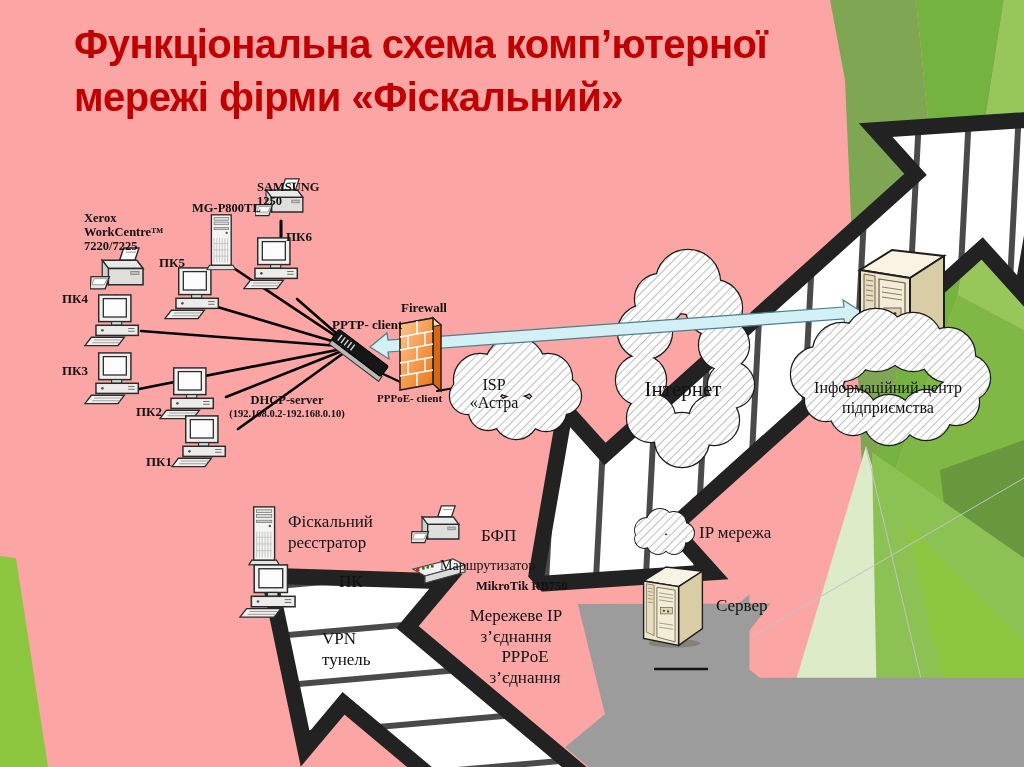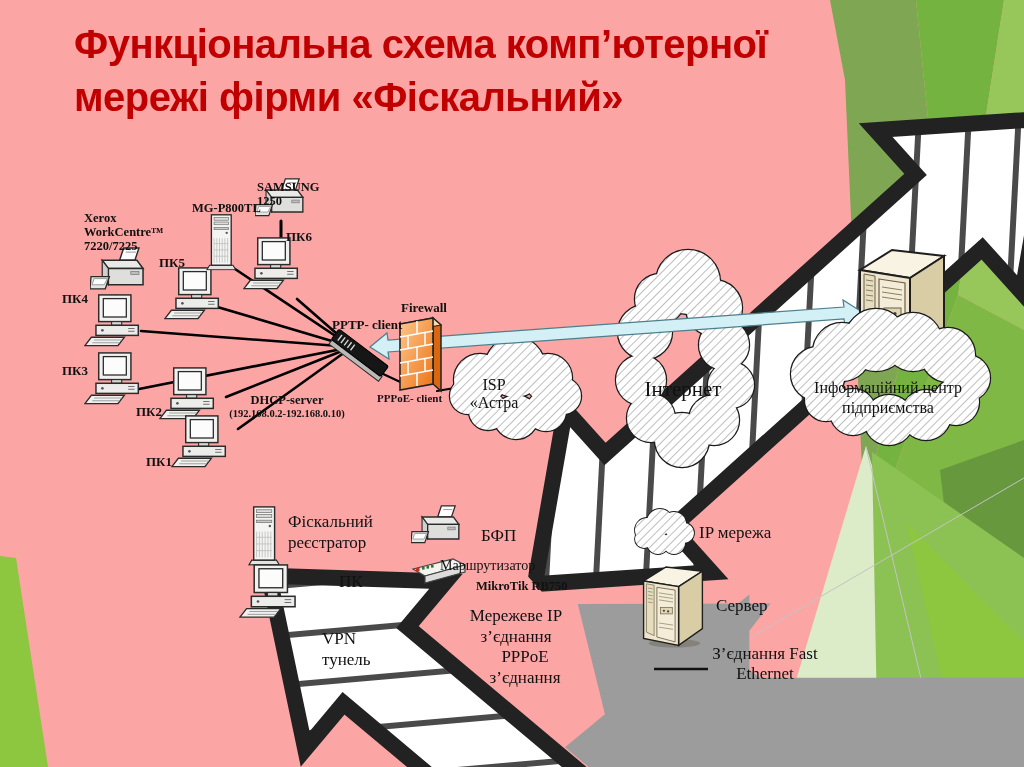--- a/index.html
+++ b/index.html
@@ -380,18 +380,14 @@
   <div class="lb ctr" style="left:455px;top:646px;width:140px;font-size:17px;line-height:21px;">
     <span>PPPoE</span>
       <span>з’єднання</span>
   </div>
   <div class="lb" style="left:699px;top:523px;font-size:17px;">
       <span>IP мережа</span>
     </div>
   <div class="lb" style="left:716px;top:596px;font-size:17px;">
       <span>Сервер</span>
     </div>
-  <div class="lb ctr" style="left:690px;top:644px;width:150px;font-size:17px;line-height:20px;">
-    <span>З’єднання Fast</span>
-      <span>Ethernet</span>
-  </div>
 
 </div>
 
 </body></html>

